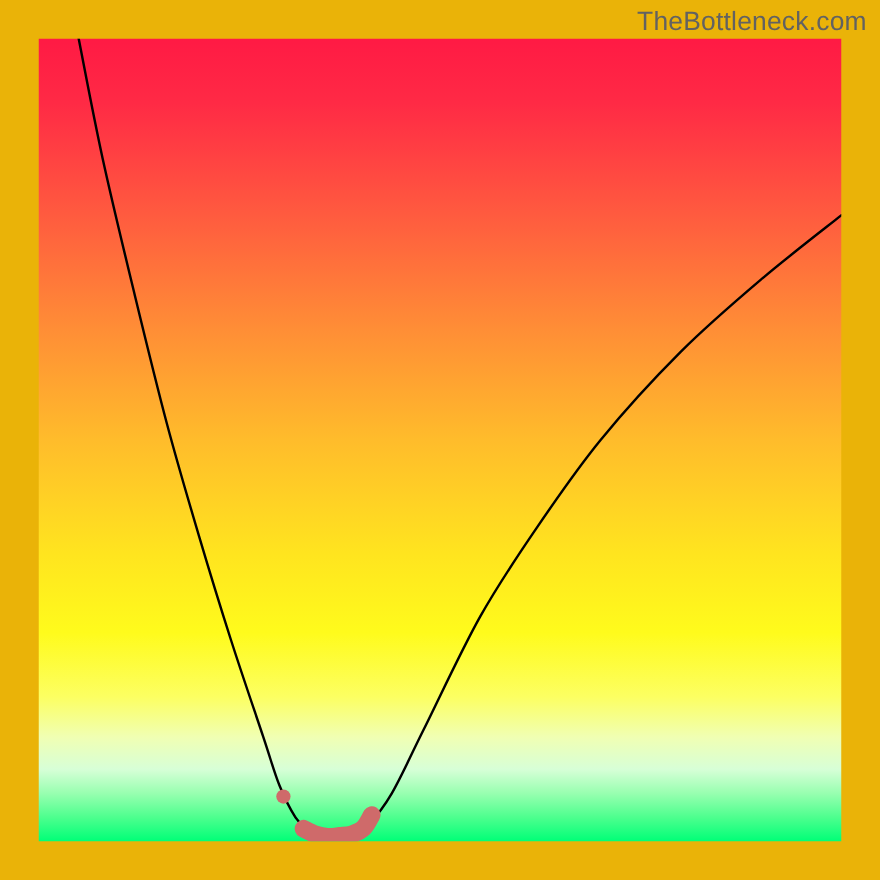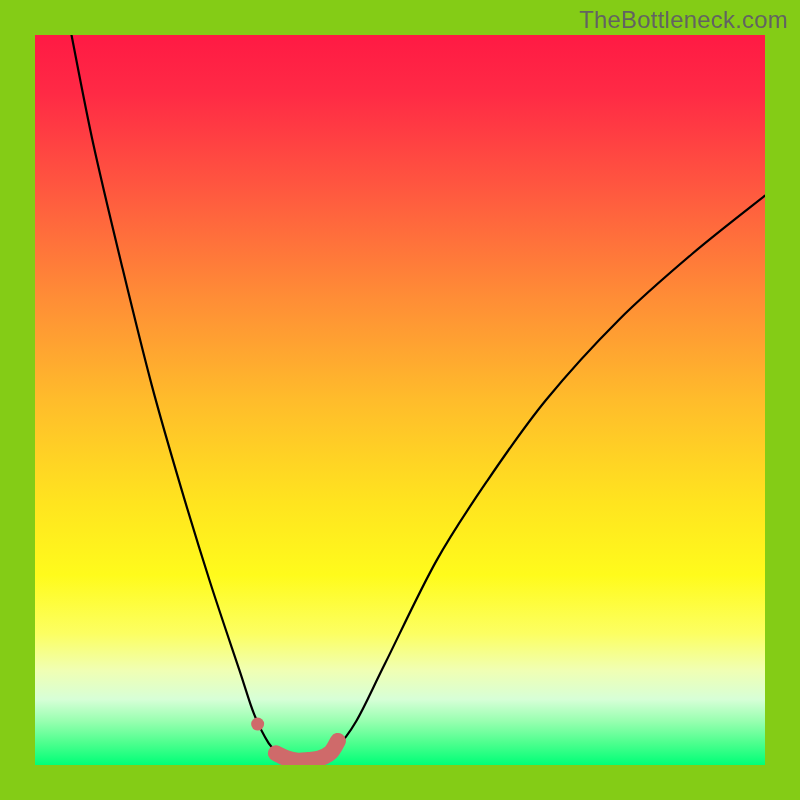--- a/index.html
+++ b/index.html
@@ -10,21 +10,21 @@
     background: #000;
     font-family: Arial, Helvetica, sans-serif;
     overflow: hidden;
   }
   .frame {
     position: absolute;
     top: 0;
     left: 0;
     width: 800px;
     height: 800px;
-    background: #84cc16;
+    background: #eab308;
   }
   .plot {
     position: absolute;
     left: 35px;
     top: 35px;
     width: 730px;
     height: 730px;
     overflow: hidden;
   }
   .gradient {

